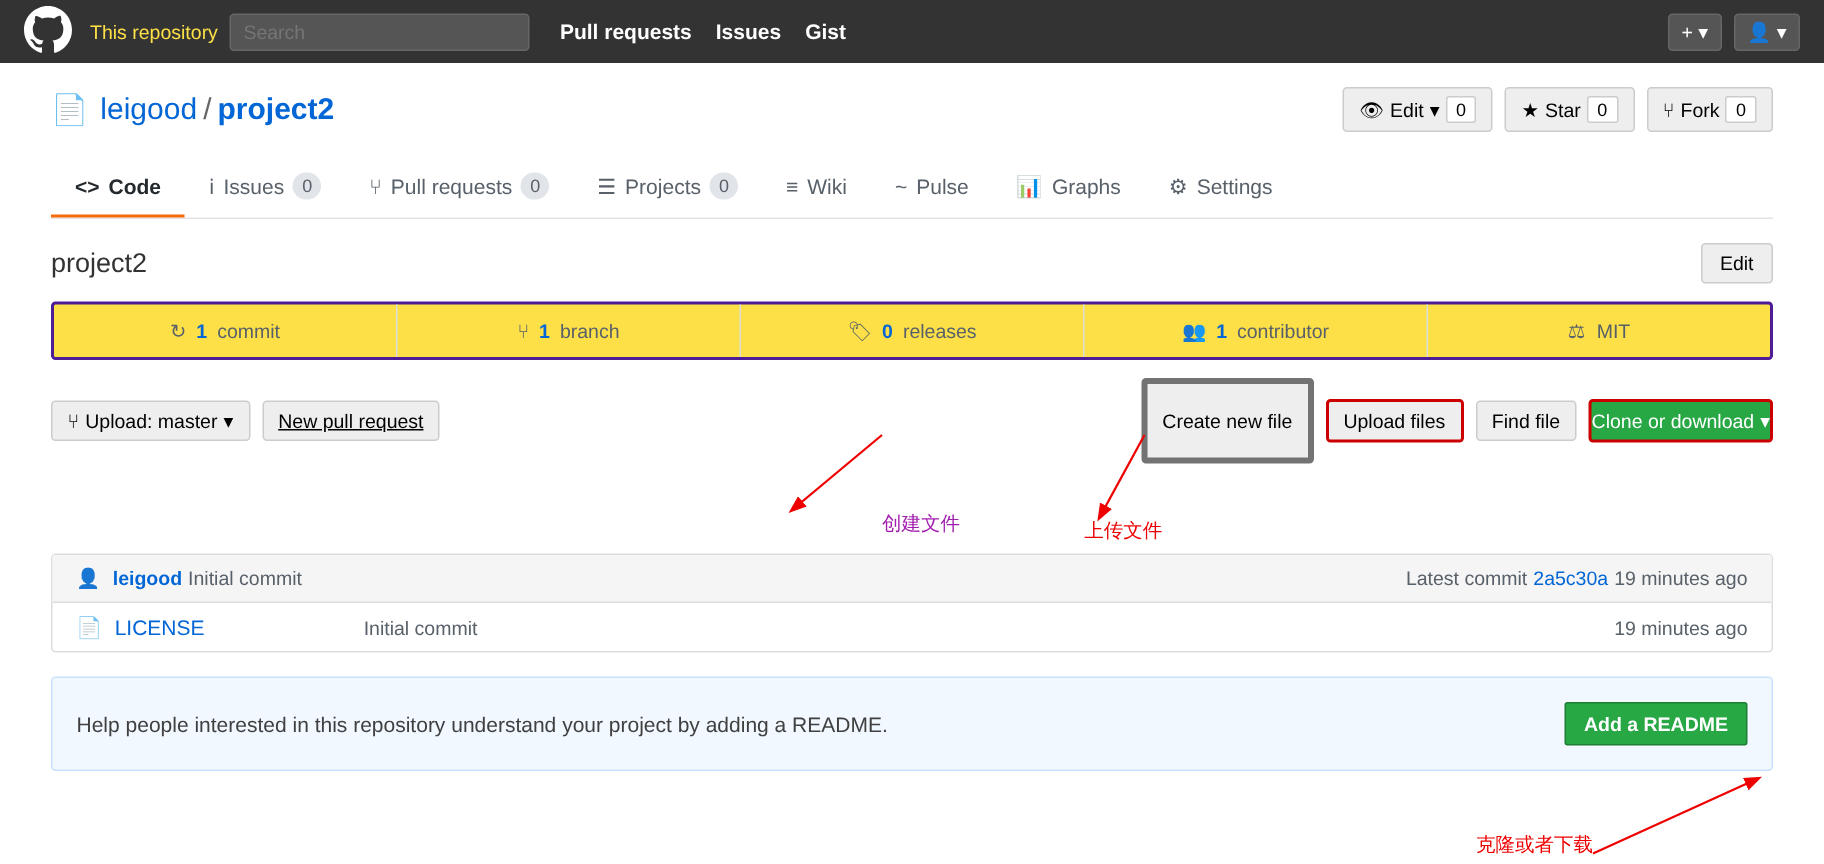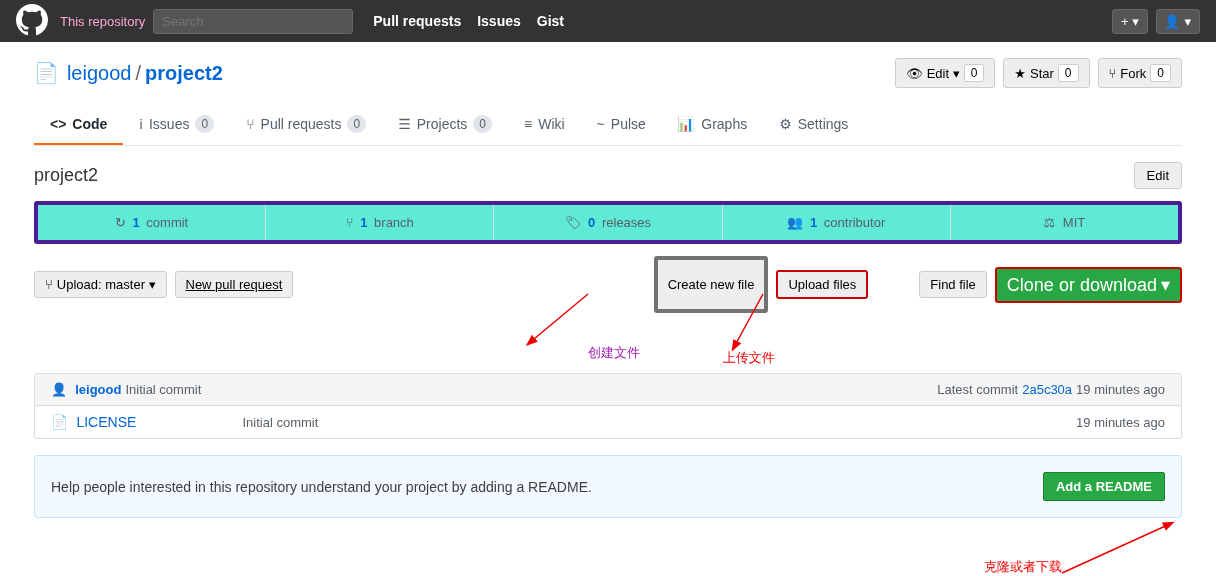--- a/index.html
+++ b/index.html
@@ -7,21 +7,21 @@
   </style>
 </head>
 <body>
 
 <div style="background:#333; color:#fff; display:flex; align-items:center; padding:0 16px; height:42px;">
   <span style="margin-right:12px; cursor:pointer;">
     <svg width="32" height="32" viewBox="0 0 16 16" fill="white">
       <path fill-rule="evenodd" d="M8 0C3.58 0 0 3.58 0 8c0 3.54 2.29 6.53 5.47 7.59.4.07.55-.17.55-.38 0-.19-.01-.82-.01-1.49-2.01.37-2.53-.49-2.69-.94-.09-.23-.48-.94-.82-1.13-.28-.15-.68-.52-.01-.53.63-.01 1.08.58 1.23.82.72 1.21 1.87.87 2.33.66.07-.52.28-.87.51-1.07-1.78-.2-3.64-.89-3.64-3.95 0-.87.31-1.59.82-2.15-.08-.2-.36-1.02.08-2.12 0 0 .67-.21 2.2.82.64-.18 1.32-.27 2-.27.68 0 1.36.09 2 .27 1.53-1.04 2.2-.82 2.2-.82.44 1.1.16 1.92.08 2.12.51.56.82 1.27.82 2.15 0 3.07-1.87 3.75-3.65 3.95.29.25.54.73.54 1.48 0 1.07-.01 1.93-.01 2.2 0 .21.15.46.55.38A8.013 8.013 0 0016 8c0-4.42-3.58-8-8-8z"></path>
     </svg>
   </span>
-  <span style="color:#f9a8d4; font-size:13px; margin-right:8px;">This repository</span>
+  <span style="color:#fde047; font-size:13px; margin-right:8px;">This repository</span>
   <input type="text" style="background: rgb(85, 85, 85); border: 1px solid rgb(102, 102, 102); border-radius: 3px; color: rgb(255, 255, 255); padding: 4px 8px; font-size: 13px; width: 200px;" placeholder="Search">
   <nav style="display:flex; align-items:center; margin-left:20px; gap:16px;">
     <a href="#" style="color:#fff; text-decoration:none; font-size:14px; font-weight:600;">Pull requests</a>
     <a href="#" style="color:#fff; text-decoration:none; font-size:14px; font-weight:600;">Issues</a>
     <a href="#" style="color:#fff; text-decoration:none; font-size:14px; font-weight:600;">Gist</a>
   </nav>
   <div style="margin-left:auto; display:flex; align-items:center; gap:8px;">
     <button style="background:#555; border:1px solid #666; color:#fff; border-radius:3px; padding:4px 8px; font-size:13px; cursor:pointer;">+ ▾</button>
     <button style="background:#555; border:1px solid #666; color:#fff; border-radius:3px; padding:4px 8px; font-size:13px; cursor:pointer;">👤 ▾</button>
   </div>
@@ -92,21 +92,21 @@
       <span>⚙</span>
       <span>Settings</span>
     </a>
   </div>
 
   <div style="display:flex; align-items:center; justify-content:space-between; margin-bottom:12px;">
     <span style="font-size:18px;">project2</span>
     <button style="background:#eee; border:1px solid #ccc; border-radius:3px; padding:5px 12px; font-size:13px; cursor:pointer;">Edit</button>
   </div>
 
-  <div style="display:flex; border:4px solid #4c1d95; border-radius:3px; margin-bottom:12px; background:#5eead4;">
+  <div style="display:flex; border:2px solid #4c1d95; border-radius:3px; margin-bottom:12px; background:#fde047;">
     <div style="flex:1; padding:10px 16px; text-align:center; border-right:1px solid #ddd; font-size:13px; color:#586069; cursor:pointer;">
       <span>↻</span>
       <a href="#" style="color:#0366d6; text-decoration:none; font-weight:600; margin:0 3px;">1</a>
       <span>commit</span>
     </div>
     <div style="flex:1; padding:10px 16px; text-align:center; border-right:1px solid #ddd; font-size:13px; color:#586069; cursor:pointer;">
       <span>⑂</span>
       <a href="#" style="color:#0366d6; text-decoration:none; font-weight:600; margin:0 3px;">1</a>
       <span>branch</span>
     </div>
@@ -132,22 +132,22 @@
         <button style="background:#eee; border:1px solid #ccc; border-radius:3px; padding:5px 10px; font-size:13px; cursor:pointer; display:flex; align-items:center; gap:4px;">
           <span>⑂</span>
           <span>Upload: master</span>
           <span>▾</span>
         </button>
         <button style="background:#eee; border:1px solid #ccc; border-radius:3px; padding:5px 10px; font-size:13px; cursor:pointer;text-decoration:underline;">New pull request</button>
       </div>
       <div style="display:flex; gap:8px; align-items:center;">
         <button style="background:#eee; border:4px solid #737373; border-radius:3px; padding:17px 10px; font-size:13px; cursor:pointer;">Create new file</button>
         <button style="background:#eee; border:2px solid #cc0000; border-radius:3px; padding:5px 10px; font-size:13px; cursor:pointer;">Upload files</button>
-        <button style="background:#eee; border:1px solid #ccc; border-radius:3px; padding:5px 10px; font-size:13px; cursor:pointer;margin-left:43px;">Find file</button>
-        <button style="background:#28a745; border:2px solid #cc0000; border-radius:3px; padding:5px 10px; font-size:18px; cursor:pointer; color:#fff; display:flex; align-items:flex-end; gap:4px;">
+        <button style="background:#eee; border:1px solid #ccc; border-radius:3px; padding:5px 10px; font-size:13px; cursor:pointer;">Find file</button>
+        <button style="background:#28a745; border:2px solid #cc0000; border-radius:3px; padding:5px 0; font-size:13px; cursor:pointer; color:#fff; display:flex; align-items:flex-end; gap:4px;">
           <span>Clone or download</span>
           <span>▾</span>
         </button>
       </div>
     </div>
 
     <div style="position:absolute; top:38px; left:50%; transform:translateX(-80px); display:flex; flex-direction:column; align-items:center; pointer-events:none;">
       <svg width="120" height="60" style="overflow:visible;">
         <defs>
           <marker id="arrow1" markerWidth="8" markerHeight="8" refX="6" refY="3" orient="auto">

